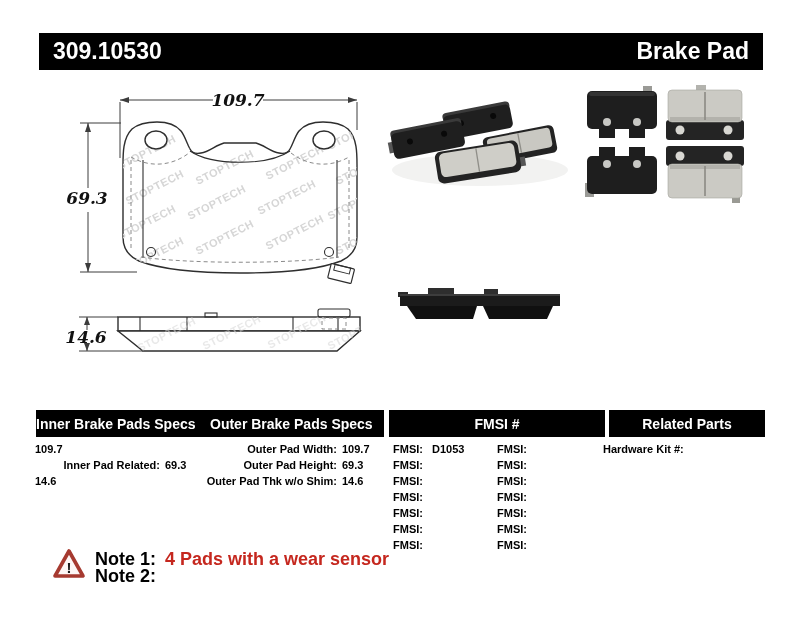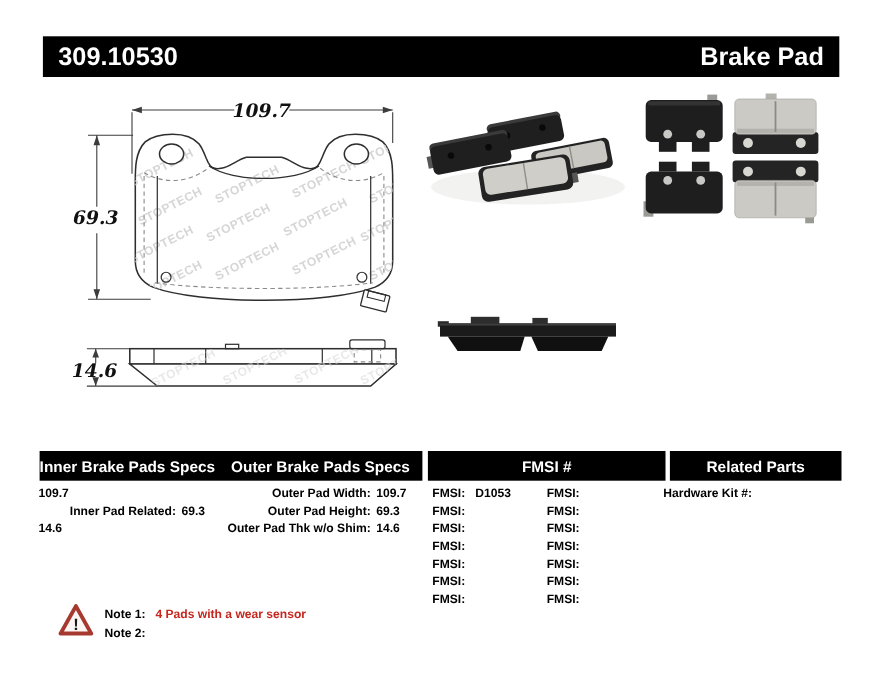--- a/index.html
+++ b/index.html
@@ -36,21 +36,21 @@
   .th-split span{flex:1;}
   .speccol{top:441px;font-size:11px;font-weight:bold;line-height:16px;
            white-space:nowrap;color:#000;}
   .srow{display:flex;}
   .lab-r{display:inline-block;text-align:right;}
   .col-inner .lab-r{width:130px;}
   .col-outer .lab-r{width:139px;}
   .val{margin-left:5px;}
   .flab{display:inline-block;width:34px;}
   
-  .notes{left:95px;top:551px;font-size:11px;font-weight:bold;line-height:17px;color:#000;}
+  .notes{left:95px;top:551px;font-size:18px;font-weight:bold;line-height:17px;color:#000;}
   .note-line{display:flex;white-space:nowrap;}
   .note-red{color:#c5271e;margin-left:9px;}
   .warn{left:52px;top:548px;}
 </style>
 </head>
 <body>
 
 <div class="abs topbar">
   <span>309.10530</span>
   <span>Brake Pad</span>

